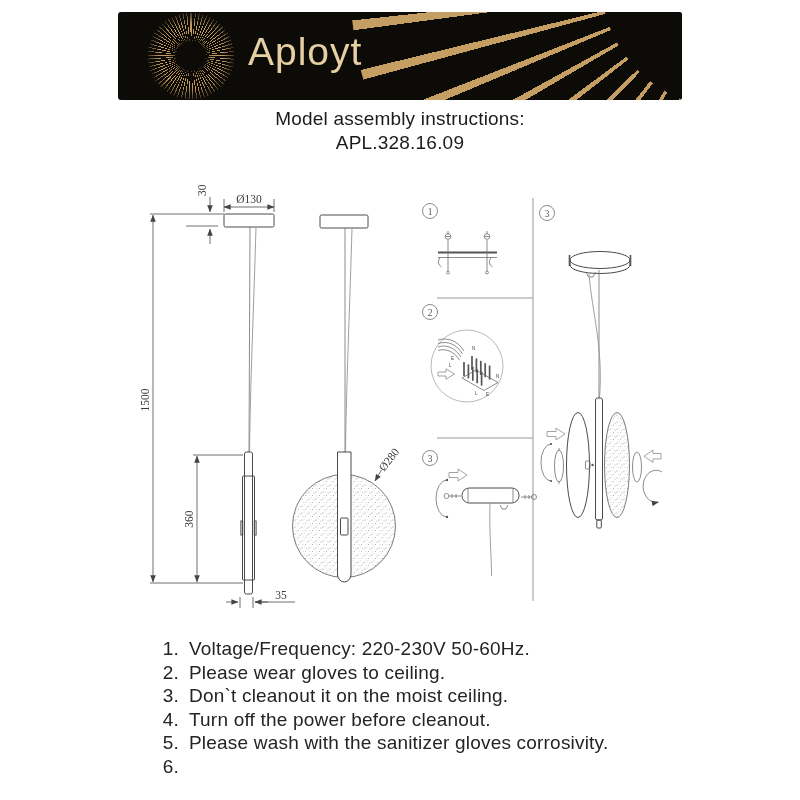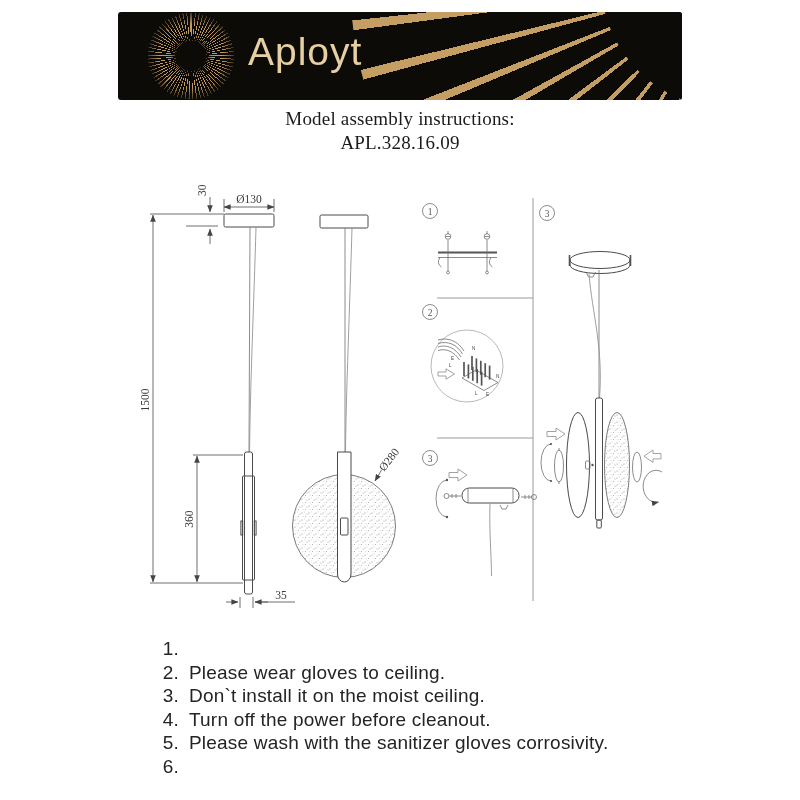--- a/index.html
+++ b/index.html
@@ -15,21 +15,21 @@
   .starburst:after{content:"";position:absolute;inset:0;border-radius:50%;
       background:radial-gradient(circle,rgba(13,11,8,0) 0 52%,#0d0b08 78%);}
   .brand{position:absolute;left:130px;top:18px;font-size:39px;letter-spacing:1px;
       color:#e6cfa2;font-weight:400;}
   .rays{position:absolute;width:760px;height:760px;left:232px;top:-412px;border-radius:50%;
       background:repeating-conic-gradient(from 118deg,#c59e63 0deg 1.5deg,rgba(13,11,8,0) 1.5deg 7.6deg);}
   .rays:before{content:"";position:absolute;left:50%;top:50%;width:34%;height:34%;
       transform:translate(-50%,-50%);border-radius:50%;background:#0d0b08;}
   
   .title-block{position:absolute;left:0;top:107px;width:800px;text-align:center;
-      font-size:19px;line-height:24px;color:#1b1b1b;letter-spacing:.2px;font-family:Liberation Serif, serif;}
+      font-size:19px;line-height:24px;color:#1b1b1b;letter-spacing:.2px;}
   
   svg.diagram{position:absolute;left:0;top:0;}
   svg.diagram .ln{stroke:#4a4a4a;stroke-width:1;fill:none;}
   svg.diagram .thin{stroke:#6f6f6f;stroke-width:.8;fill:none;}
   svg.diagram .cable{stroke:#949494;stroke-width:.9;fill:none;}
   svg.diagram .dim{stroke:#4a4a4a;stroke-width:.8;fill:none;}
   svg.diagram .div{stroke:#9a9a9a;stroke-width:1;fill:none;}
   svg.diagram text{font-family:"Liberation Serif",serif;fill:#3a3a3a;}
   svg.diagram .dimtxt{font-size:11.5px;}
   svg.diagram .steptxt{font-size:9.5px;fill:#555;}
@@ -226,28 +226,29 @@
       <ellipse cx="617" cy="465" rx="12.5" ry="52.5" fill="url(#stip)" stroke="#6d6d6d" stroke-width="0.9"></ellipse>
       <ellipse class="thin" cx="637" cy="467" rx="4.5" ry="15"></ellipse>
       <path d="M661,453.5 h-8 v-3.5 l-9,6.2 l9,6.2 v-3.5 h8 z" fill="none" stroke="#999" stroke-width="0.9"></path>
       <path class="thin" d="M662,472 a13,16 0 1 0 -3.5,30" marker-end="url(#arr)"></path>
     </g>
   </svg>
 
   <div class="instructions">
     <div class="instr-row">
       <span class="instr-num">1.</span>
+      <span>Voltage/Frequency: 220-230V 50-60Hz.</span>
     </div>
     <div class="instr-row">
       <span class="instr-num">2.</span>
       <span>Please wear gloves to ceiling.</span>
     </div>
     <div class="instr-row">
       <span class="instr-num">3.</span>
-      <span>Don`t install it on the moist ceiling.</span>
+      <span>Don`t cleanout it on the moist ceiling.</span>
     </div>
     <div class="instr-row">
       <span class="instr-num">4.</span>
       <span>Turn off the power before cleanout.</span>
     </div>
     <div class="instr-row">
       <span class="instr-num">5.</span>
       <span>Please wash with the sanitizer gloves corrosivity.</span>
     </div>
     <div class="instr-row">

